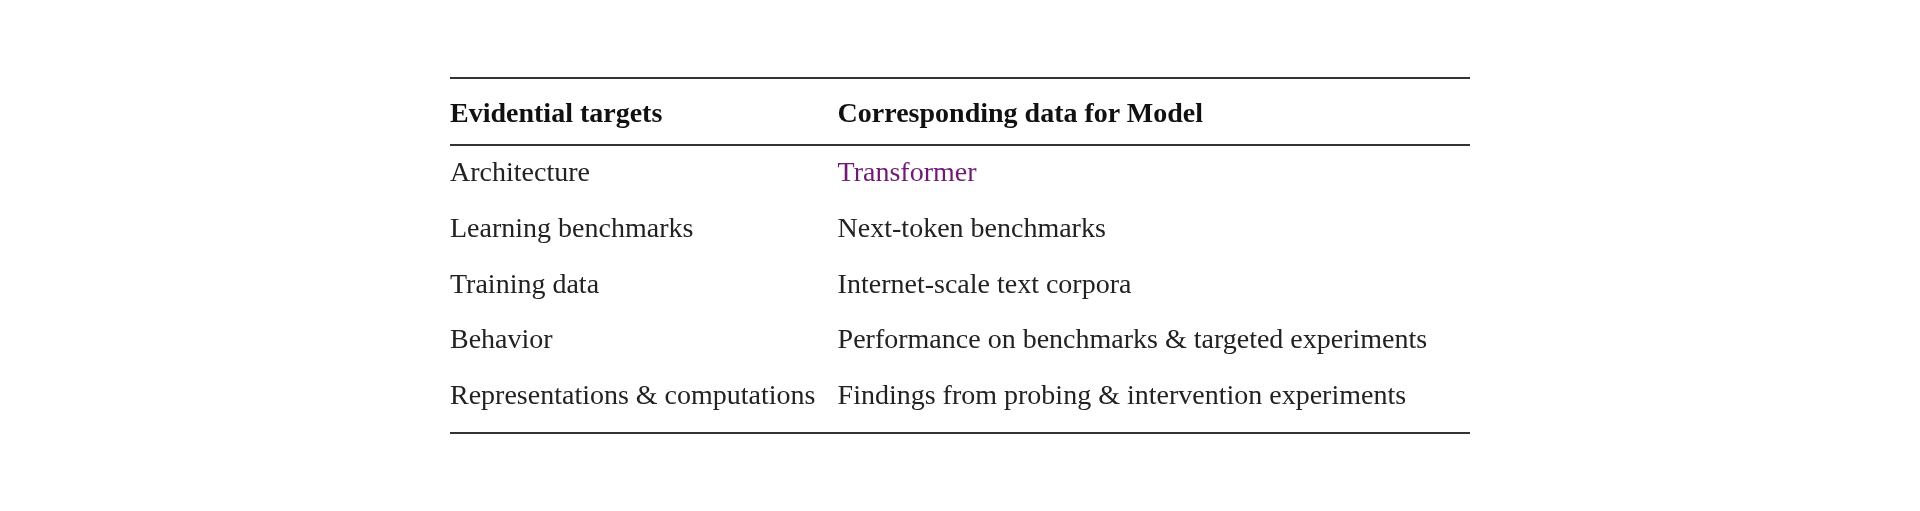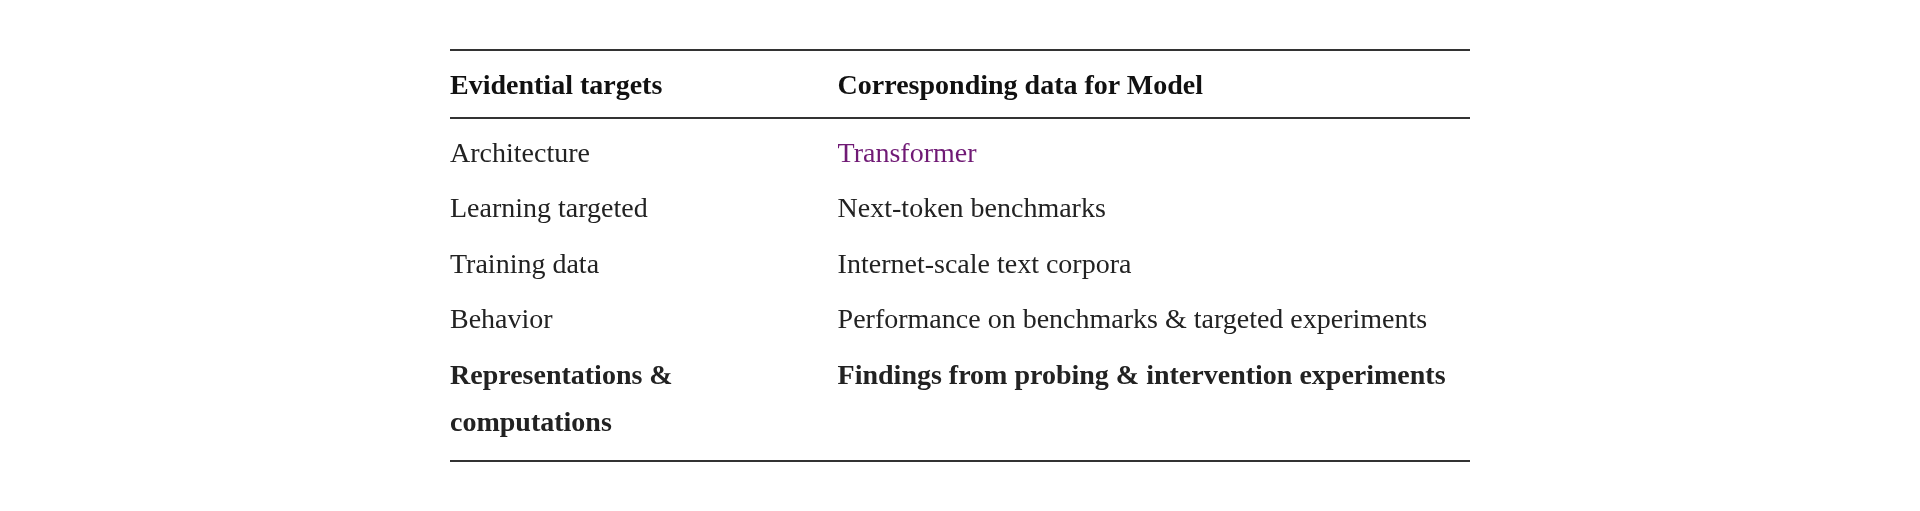--- a/index.html
+++ b/index.html
@@ -38,26 +38,25 @@
 
     thead th {
       font-weight: bold;
       font-family: Georgia, 'Times New Roman', serif;
       padding: 10px 16px 8px 0;
       text-align: left;
       color: #111;
     }
 
     tbody tr:first-child td {
-      padding-top: 10px;
+      padding-top: 2px;
     }
 
     tbody tr:last-child td {
       padding-bottom: 14px;
-      font-weight: bold;
     }
 
     tbody td {
       padding: 4px 16px 4px 0;
       vertical-align: top;
       color: #222;
     }
 
     tbody tr:last-child {
       border-bottom: 2px solid #333;
@@ -90,21 +89,21 @@
         <th class="col-left">Evidential targets</th>
         <th class="col-right">Corresponding data for Model</th>
       </tr>
     </thead>
     <tbody id="table-body">
     <tr>
           <td class="col-left">Architecture</td>
           <td class="col-right"><span class="highlight">Transformer</span></td>
         </tr>
         <tr>
-          <td class="col-left">Learning targeted</td>
+          <td class="col-left">Learning benchmarks</td>
           <td class="col-right">Next-token benchmarks</td>
         </tr>
         <tr>
           <td class="col-left">Training data</td>
           <td class="col-right">Internet-scale text corpora</td>
         </tr>
         <tr>
           <td class="col-left">Behavior</td>
           <td class="col-right">Performance on benchmarks &amp; targeted experiments</td>
         </tr>

